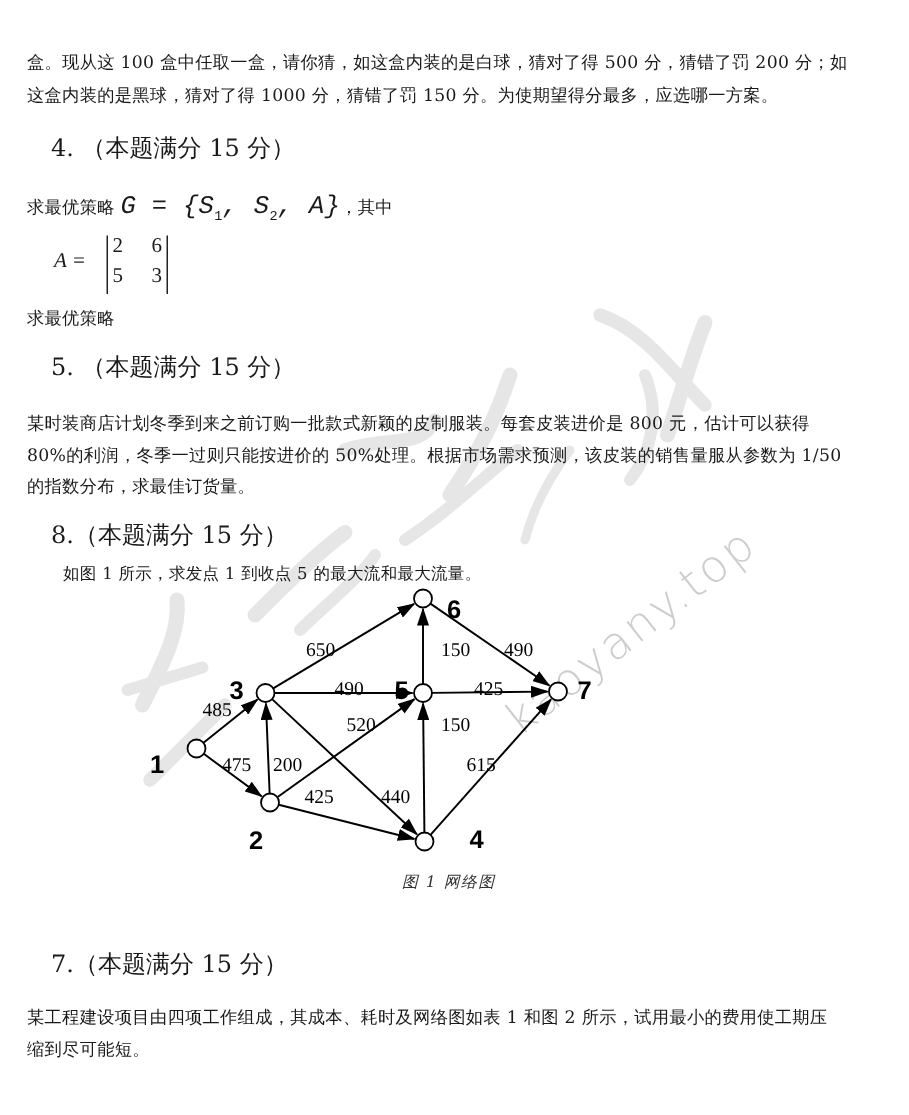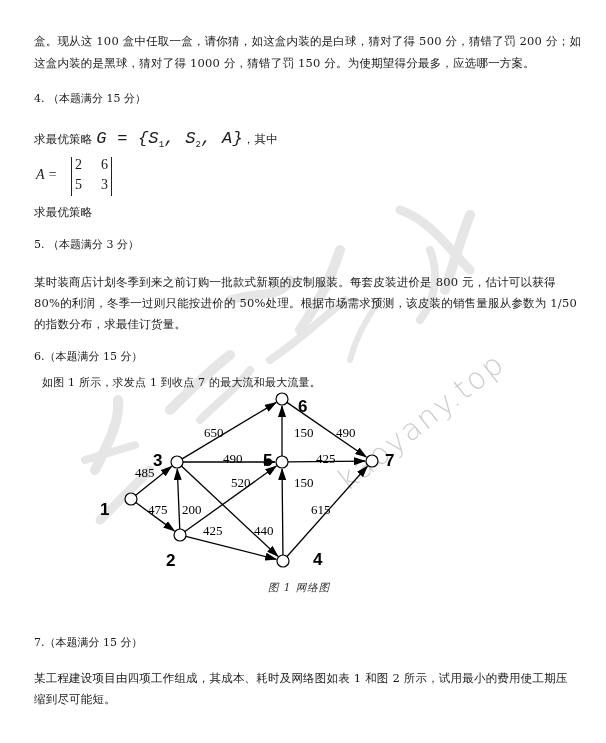--- a/index.html
+++ b/index.html
@@ -2,24 +2,24 @@
 <html><head>
   <meta charset="utf-8">
   <style>
     html, body { margin: 0; padding: 0; background: #ffffff; }
     body {
       width: 606px; height: 743px; position: relative; overflow: hidden;
       font-family: "DejaVu Serif", "Liberation Serif", serif;
       color: #1a1a1a;
     }
     .line {
-      position: absolute; left: 34px; font-size: 11.5px; line-height: 15px;
+      position: absolute; left: 18px; font-size: 11.5px; line-height: 15px;
       white-space: nowrap; letter-spacing: 0.2px;
     }
-    .heading { position: absolute; left: 34px; font-size: 11px; line-height: 15px; white-space: nowrap; }
+    .heading { position: absolute; left: 34px; font-size: 16px; line-height: 15px; white-space: nowrap; }
     .math { font-family: Liberation Mono, monospace; font-style: italic; font-size: 17px; }
     .math sub { font-size: 9px; font-style: normal; }
     .matrix {
       position: absolute; left: 36px; top: 156px; width: 90px; height: 40px;
       font-family: "Liberation Serif", serif; font-size: 14px;
     }
     .matrix .lhs { position: absolute; left: 0; top: 11px; font-style: italic; }
     .matrix .bar { position: absolute; top: 1px; width: 1px; height: 39px; background: #222; }
     .matrix .cell { position: absolute; }
     .diagram { position: absolute; left: 0; top: 380px; width: 606px; height: 210px; }
@@ -60,27 +60,27 @@
   <span class="lhs">A =</span>
   <span class="bar" style="left:35px"></span>
   <span class="cell" style="left:39px;top:1px">2</span>
   <span class="cell" style="left:65px;top:1px">6</span>
   <span class="cell" style="left:39px;top:21px">5</span>
   <span class="cell" style="left:65px;top:21px">3</span>
   <span class="bar" style="left:75px"></span>
 </div>
 <div class="line" style="top:205px">求最优策略</div>
 
-<div class="heading" style="top:237px">5. （本题满分 3 分）</div>
+<div class="heading" style="top:237px">5. （本题满分 15 分）</div>
 <div class="line" style="top:275px">某时装商店计划冬季到来之前订购一批款式新颖的皮制服装。每套皮装进价是  800  元，估计可以获得</div>
 <div class="line" style="top:296px">80%的利润，冬季一过则只能按进价的 50%处理。根据市场需求预测，该皮装的销售量服从参数为 1/50</div>
 <div class="line" style="top:317px">的指数分布，求最佳订货量。</div>
 
-<div class="heading" style="top:349px">6.（本题满分 15 分）</div>
-<div class="line" style="top:375px;left:42px;font-size:11px">如图 1 所示，求发点 1 到收点 7 的最大流和最大流量。</div>
+<div class="heading" style="top:349px">8.（本题满分 15 分）</div>
+<div class="line" style="top:375px;left:42px;font-size:11px">如图 1 所示，求发点 1 到收点 5 的最大流和最大流量。</div>
 
 <div class="diagram">
   <svg id="net" width="606" height="210" viewBox="0 0 606 210">
     <defs>
       <marker id="arr" markerWidth="12" markerHeight="8" refX="11" refY="4" orient="auto" markerUnits="userSpaceOnUse">
         <path d="M0,0 L12,4 L0,8 Z" fill="#000"></path>
       </marker>
     </defs>
     <g id="edges">
         <line x1="135.67528070187447" y1="115.23944813110096" x2="171.5455058478131" y2="86.38731051371555" stroke="#000" stroke-width="1.3" marker-end="url(#arr)"></line>

